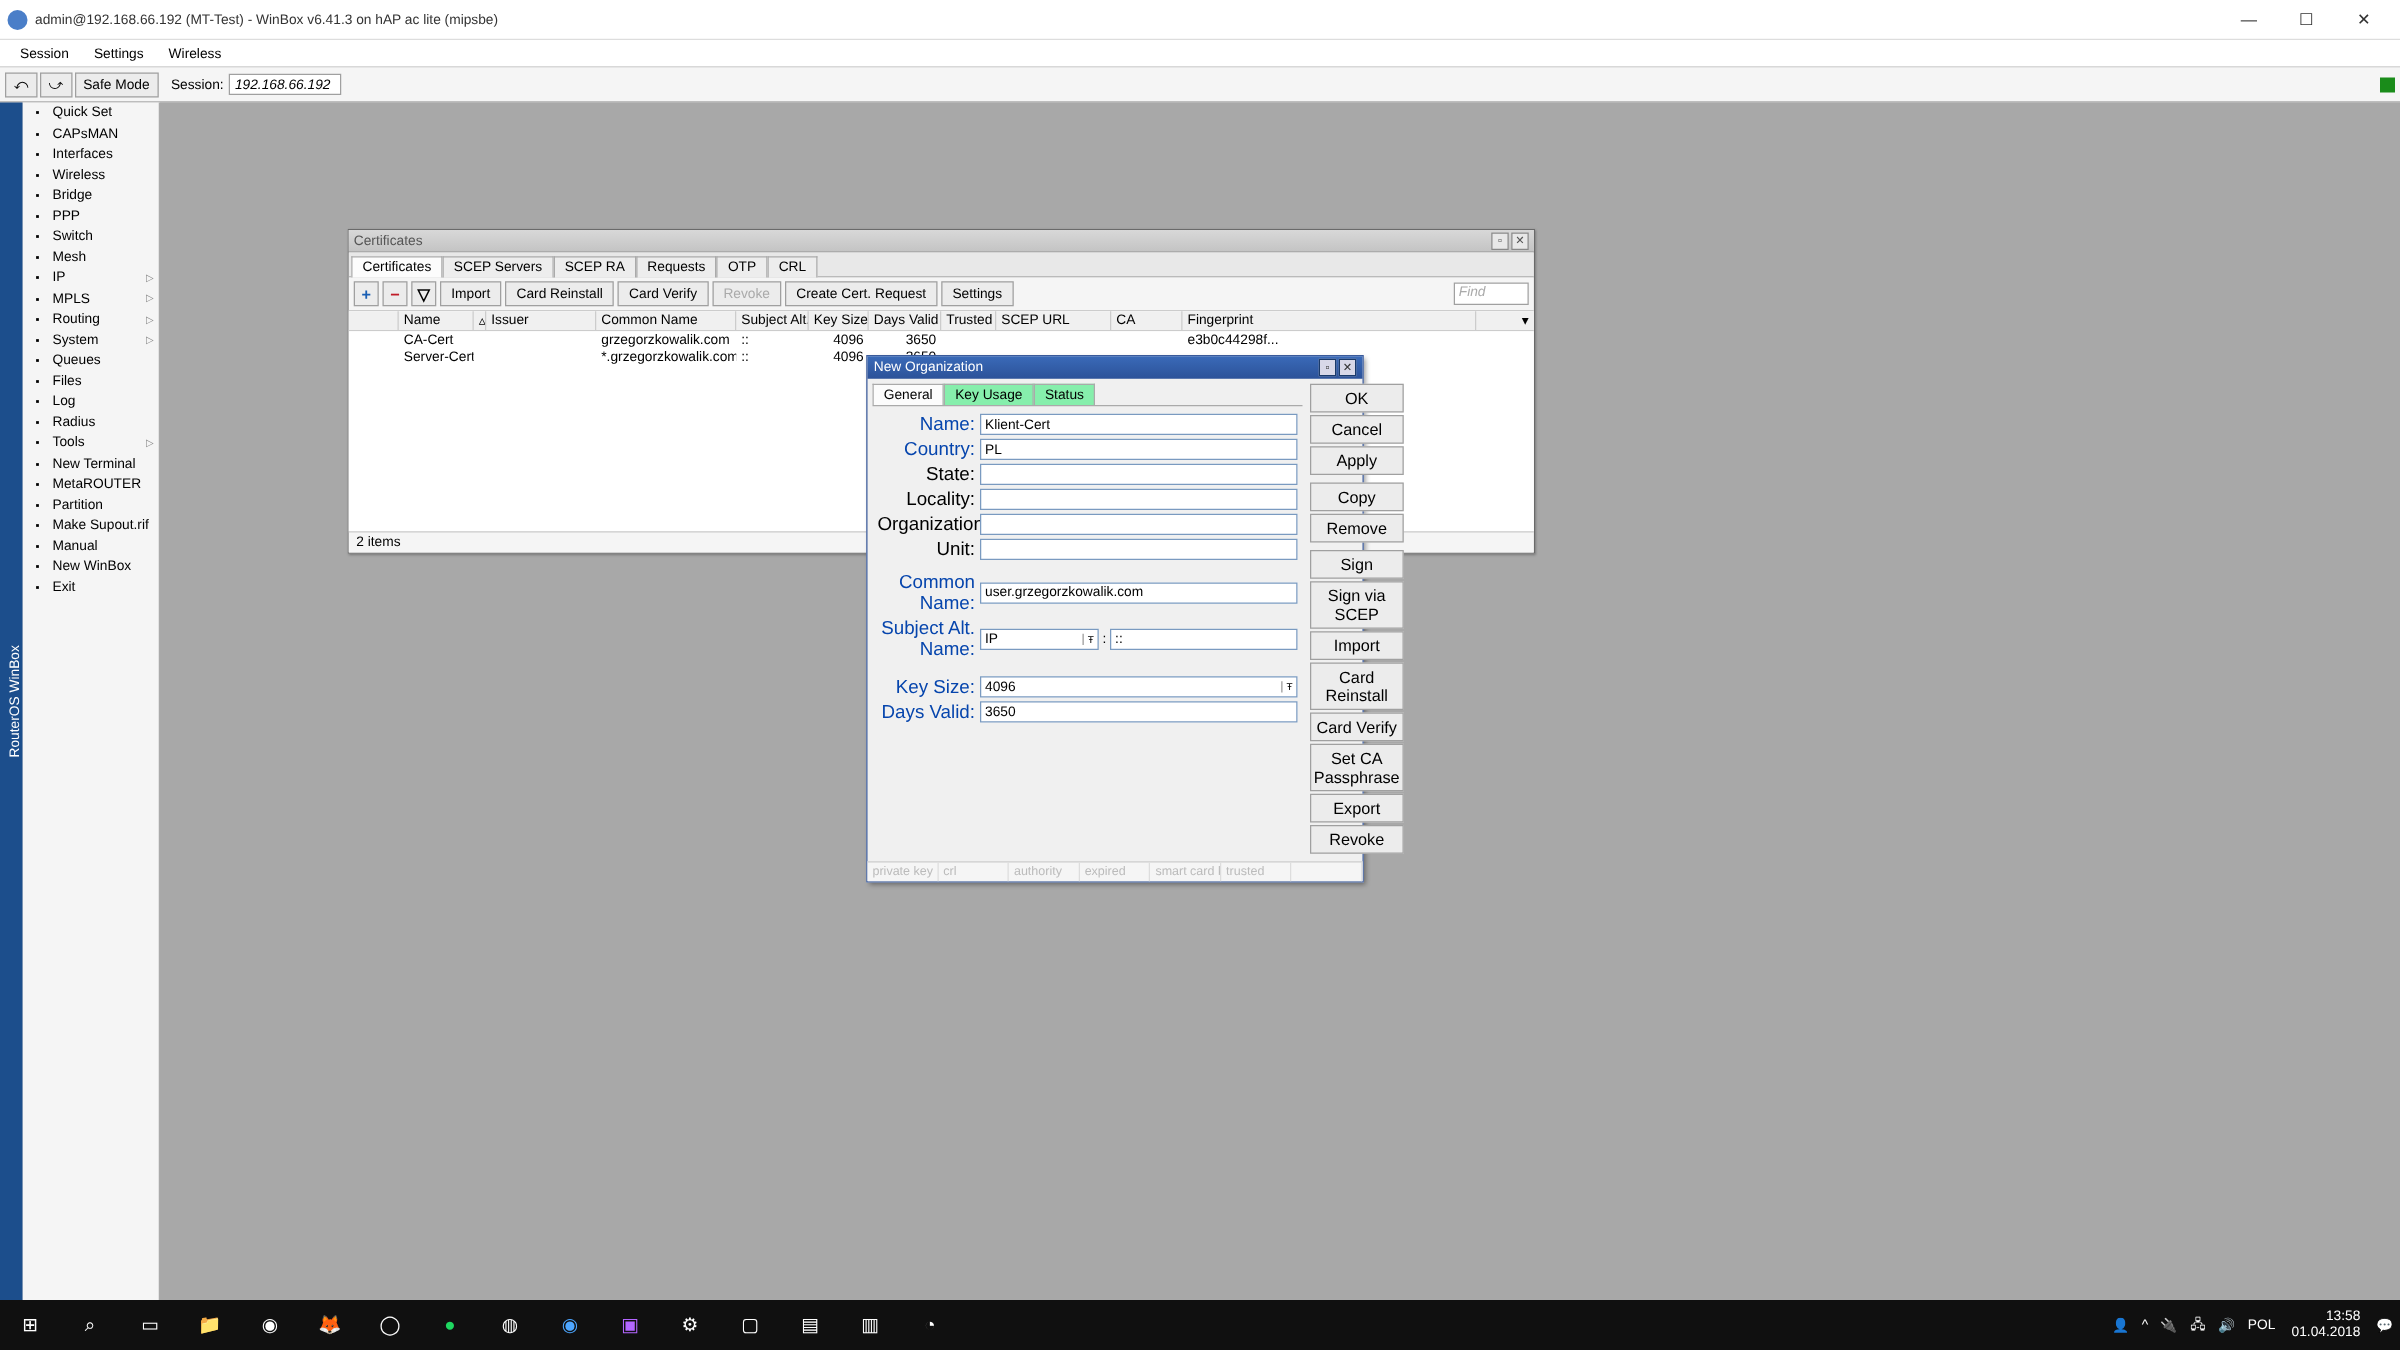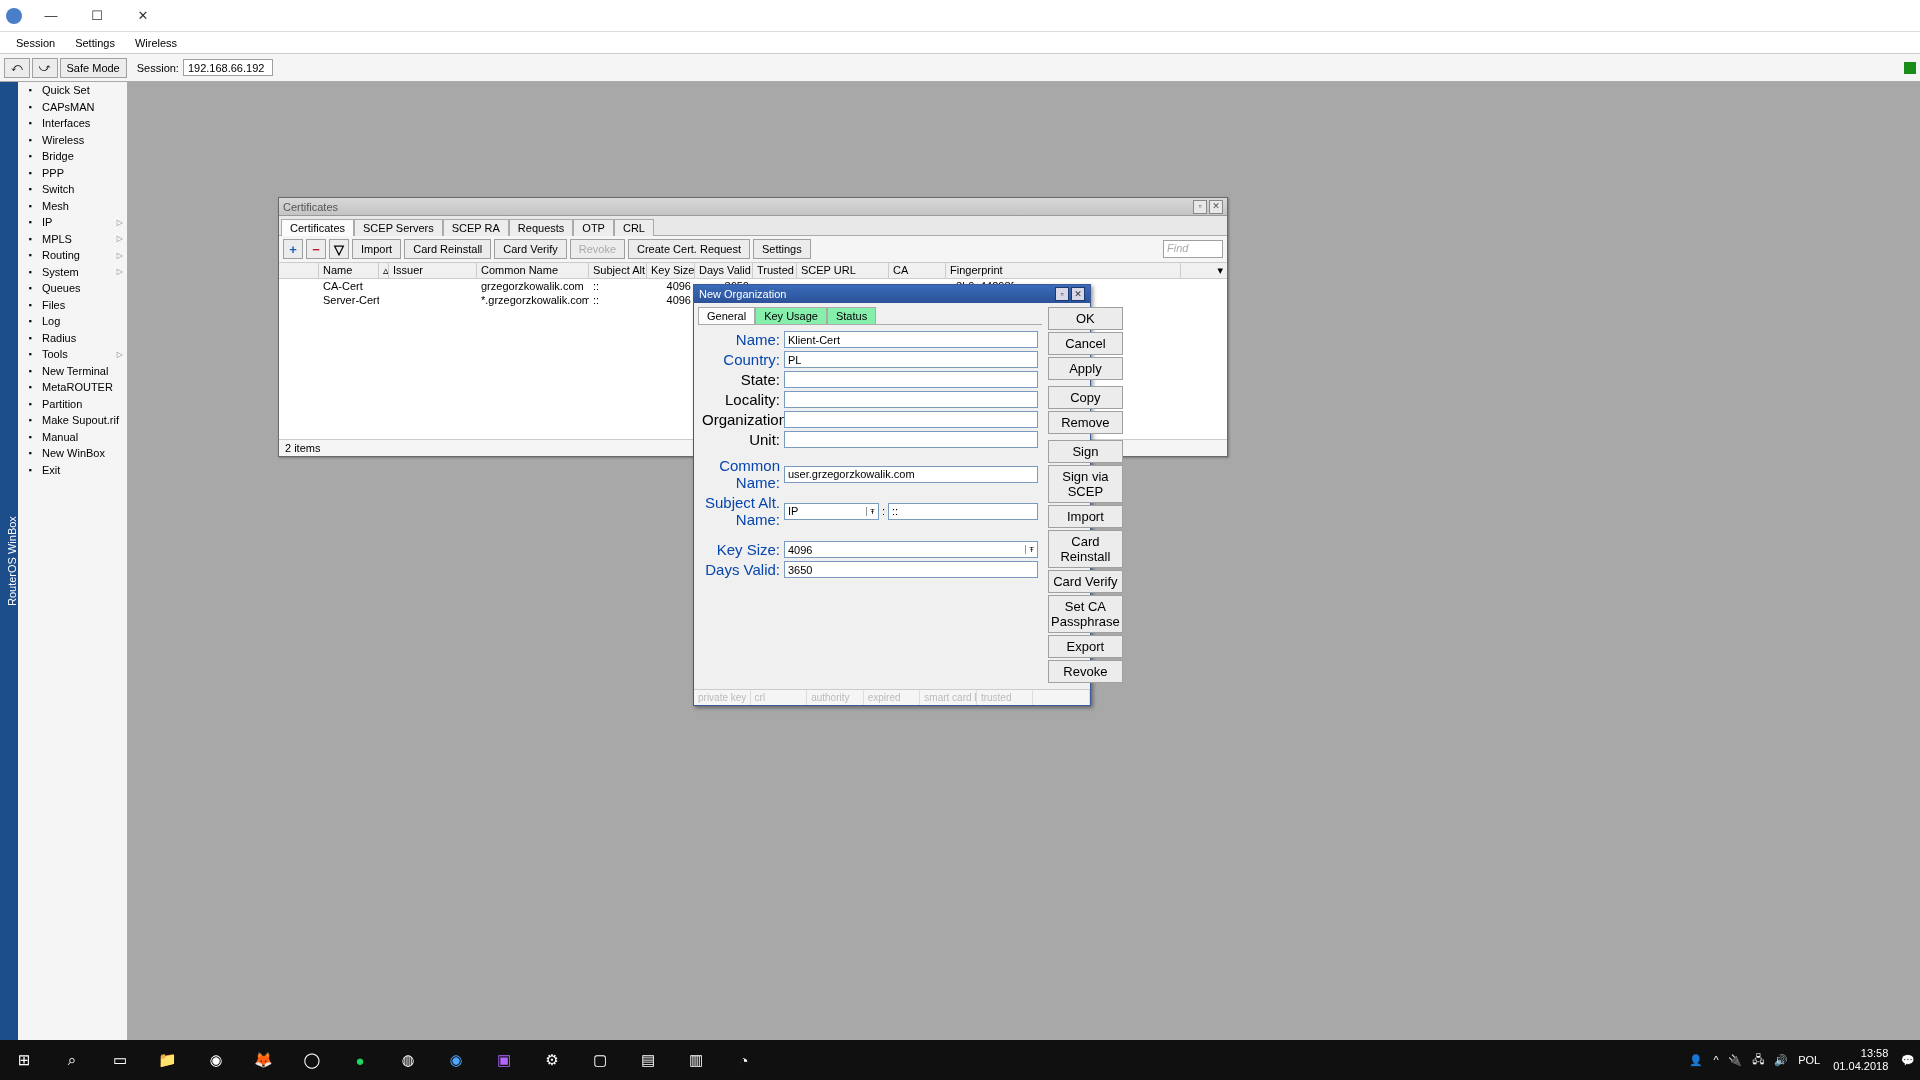--- a/index.html
+++ b/index.html
@@ -12,34 +12,34 @@
 .titlebar .winbtn { width: 46px; height: 30px; display: flex; align-items: center; justify-content: center; color: #333; font-size: 13px; }
 
 
 .menubar { height: 22px; background: #fff; display: flex; align-items: center; padding: 0 6px; border-bottom: 1px solid #ccc; }
 .menubar span { padding: 2px 10px; }
 
 
 .toolbar { height: 28px; background: #f5f5f5; display: flex; align-items: center; padding: 2px 4px; border-bottom: 1px solid #aaa; }
 .toolbar .tbtn { border: 1px solid #a0a0a0; background: #ececec; padding: 2px 6px; margin-right: 2px; height: 20px; display: flex; align-items: center; }
 .toolbar .sessionlabel { margin-left: 8px; margin-right: 4px; }
-.toolbar .sessioninput { border: 1px solid #a0a0a0; background: #fff; padding: 1px 4px; width: 90px; height: 17px; }
+.toolbar .sessioninput { border: 1px solid #a0a0a0; background: #fff; padding: 1px 4px; width: 90px; height: 17px; font-style: italic; }
 .toolbar .indicator { margin-left: auto; width: 12px; height: 12px; background: #1a8c1a; }
 
 
 .main { display: flex; height: calc(1080px - 32px - 22px - 28px - 40px); }
 .vert-text { width: 18px; background: #1c4e8c; color: #fff; display: flex; align-items: flex-end; justify-content: center; writing-mode: vertical-rl; transform: rotate(180deg); padding: 8px 0; font-size: 11px; }
 .sidebar { width: 110px; background: #f5f5f5; border-right: 1px solid #aaa; }
 .sidebar .item { display: flex; align-items: center; padding: 1px 4px; height: 16.5px; }
 .sidebar .item .icon-slot { width: 16px; height: 12px; margin-right: 4px; display: flex; align-items: center; justify-content: center; font-size: 9px; }
 .sidebar .item .chev { margin-left: auto; color: #888; font-size: 8px; }
 .workspace { flex: 1; background: #a8a8a8; position: relative; }
 
 
-.cert-window { position: absolute; left: 150px; top: 115px; width: 950px; background: #f0f0f0; border: 1px solid #6a6a6a; box-shadow: 1px 1px 2px rgba(0,0,0,0.3); }
+.cert-window { position: absolute; left: 150px; top: 101px; width: 950px; background: #f0f0f0; border: 1px solid #6a6a6a; box-shadow: 1px 1px 2px rgba(0,0,0,0.3); }
 .cw-title { height: 18px; background: linear-gradient(#d8d8d8,#c4c4c4); display: flex; align-items: center; padding: 0 4px; color: #555; font-size: 11px; border-bottom: 1px solid #999; }
 .cw-title .spacer { flex: 1; }
 .cw-title .wb { width: 14px; height: 14px; border: 1px solid #888; background: #e8e8e8; margin-left: 2px; display: flex; align-items: center; justify-content: center; font-size: 9px; line-height: 1; }
 .cw-tabs { display: flex; background: #e8e8e8; border-bottom: 1px solid #aaa; padding-top: 2px; padding-left: 2px; }
 .cw-tabs .tab { padding: 2px 8px; border: 1px solid #aaa; border-bottom: none; background: #ededed; margin-right: 0px; position: relative; top: 1px; }
 .cw-tabs .tab.active { background: #fcfcfc; }
 .cw-toolbar { display: flex; align-items: center; padding: 3px 4px; background: #f5f5f5; border-bottom: 1px solid #ccc; }
 .cw-toolbar .btn { border: 1px solid #a0a0a0; background: #ececec; padding: 2px 8px; margin-right: 3px; height: 20px; display: flex; align-items: center; }
 .cw-toolbar .iconbtn { border: 1px solid #a0a0a0; background: #ececec; width: 20px; height: 20px; display: flex; align-items: center; justify-content: center; margin-right: 3px; font-size: 13px; font-weight: bold; }
 .cw-toolbar .find { margin-left: auto; border: 1px solid #a0a0a0; background: #fff; width: 60px; height: 18px; padding: 1px 3px; color: #aaa; font-style: italic; }
@@ -83,20 +83,21 @@
 .taskbar .tray .ti { padding: 0 5px; }
 .taskbar .tray .clock { text-align: right; padding: 0 8px; line-height: 1.2; }
 
 .cursor-arrow { position: absolute; left: 700px; top: 480px; font-size: 14px; pointer-events: none; }
 </style>
 </head>
 <body>
 
 <div class="titlebar">
   <div class="logo"></div>
+  <div class="title-text">admin@192.168.66.192 (MT-Test) - WinBox v6.41.3 on hAP ac lite (mipsbe)</div>
   <div class="winbtn">—</div>
   <div class="winbtn">☐</div>
   <div class="winbtn">✕</div>
 </div>
 
 <div class="menubar">
   <span>Session</span>
   <span>Settings</span>
   <span>Wireless</span>
 </div>

